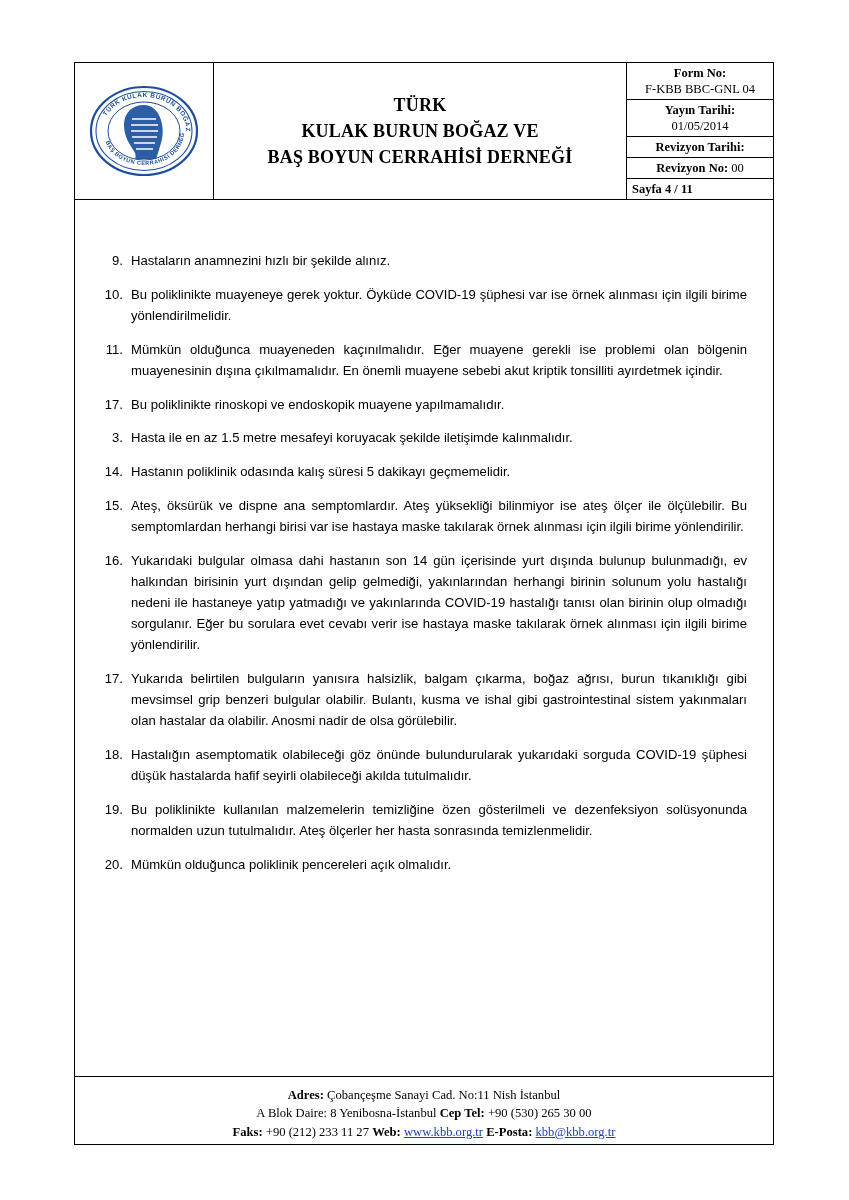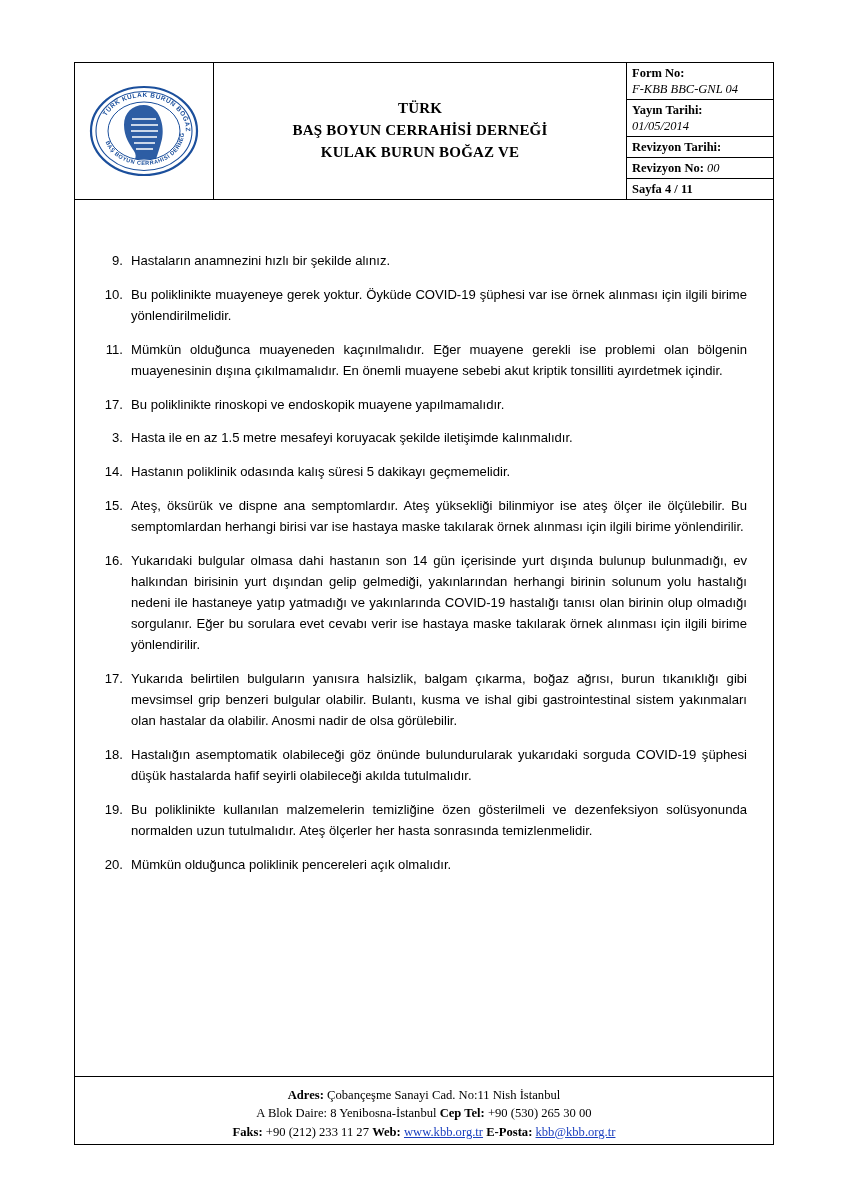--- a/index.html
+++ b/index.html
@@ -50,46 +50,47 @@
   .header-title {
     flex: 1;
     box-sizing: border-box;
     border-right: 1px solid #000;
     display: flex;
     flex-direction: column;
     align-items: center;
     justify-content: center;
     font-family: "Liberation Serif", serif;
     font-weight: bold;
-    font-size: 15px;
+    font-size: 18px;
     line-height: 1.45;
     letter-spacing: 0.2px;
   }
   .header-meta {
     width: 146px;
     box-sizing: border-box;
     display: flex;
     flex-direction: column;
     font-family: "Liberation Serif", serif;
     font-size: 12.5px;
   }
   .meta-row {
     box-sizing: border-box;
     border-bottom: 1px solid #000;
     padding: 2px 5px;
     line-height: 1.28;
+    text-align: center;
   }
   .meta-row:last-child {
     border-bottom: none;
     display: flex;
     align-items: center;
     flex: 1;
   }
   .meta-row b { font-weight: bold; }
-  .meta-val { font-weight: normal; font-style: italic; }
+  .meta-val { font-weight: normal; }
 
   .logo-svg { display:block; }
 
   
   .body-area {
     position: absolute;
     left: 0;
     top: 171px;
     width: 100%;
     height: 843px;
@@ -166,22 +167,22 @@
             <textPath href="#arcTop" startOffset="13%">TÜRK KULAK BURUN BOĞAZ</textPath>
           </text>
           <text font-family="Liberation Sans, sans-serif" font-size="5.6" fill="#1b4f9c" font-weight="bold" letter-spacing="0.5">
             <textPath href="#arcBot" startOffset="8%">BAŞ BOYUN CERRAHİSİ DERNEĞİ 1930</textPath>
           </text>
         </svg>
       </div>
 
       <div class="header-title">
         <div>TÜRK</div>
+        <div>KULAK BURUN BOĞAZ VE</div>
         <div>BAŞ BOYUN CERRAHİSİ DERNEĞİ</div>
-        <div>KULAK BURUN BOĞAZ VE</div>
       </div>
 
       <div class="header-meta">
         <div class="meta-row">
           <b>Form No:</b>
           <div class="meta-val">F-KBB BBC-GNL 04</div>
         </div>
         <div class="meta-row">
           <b>Yayın Tarihi:</b>
           <div class="meta-val">01/05/2014</div>

